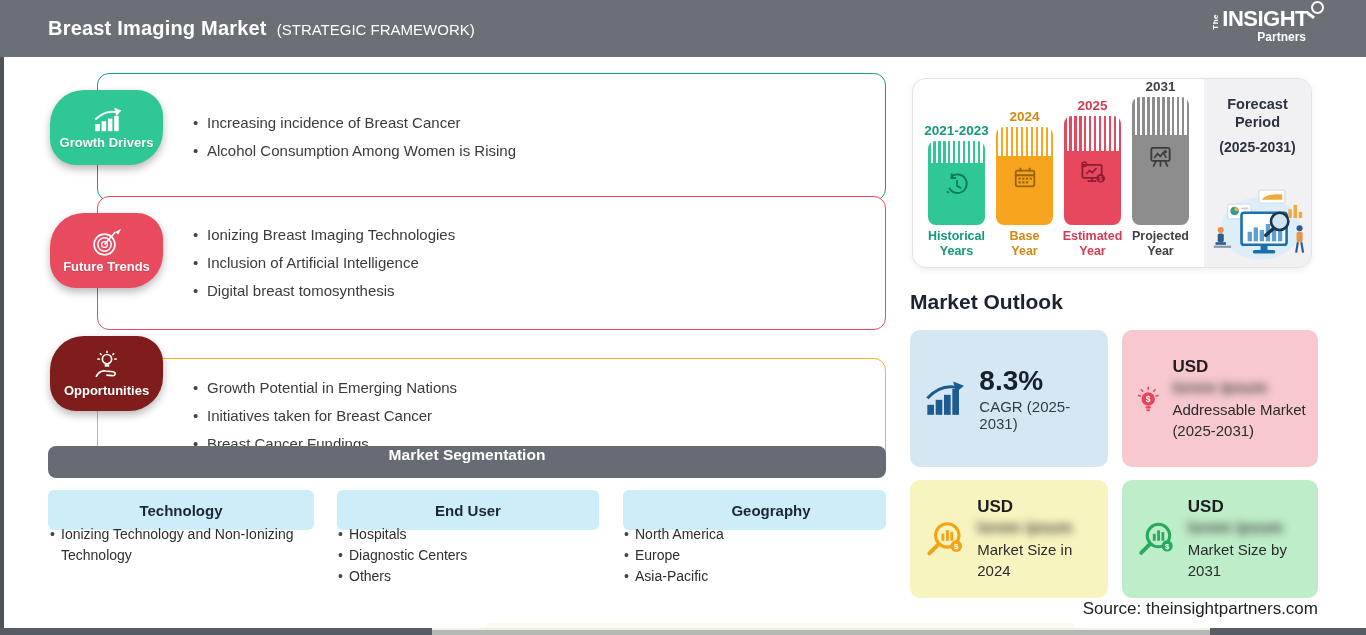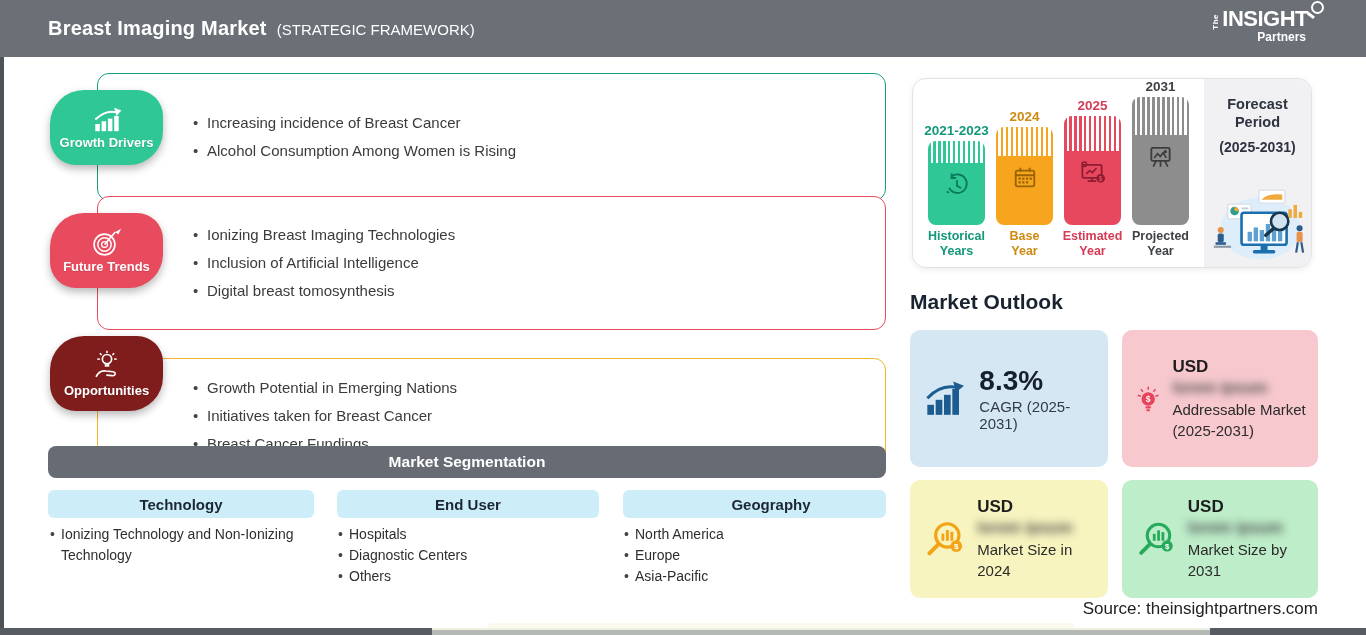--- a/index.html
+++ b/index.html
@@ -42,23 +42,23 @@
   .dbox3 { top:322px; height:116px; border:1.6px solid #f2b42a;margin-top:36px; }
   .badge { position:absolute; left:50px; width:113px; height:75px; border-radius:34px 26px 34px 26px;
     display:flex; flex-direction:column; align-items:center; justify-content:center; gap:2px;
     box-shadow:0 4px 8px rgba(0,0,0,.28); z-index:3; }
   .badge1 { top:90px;  background:#2fc795; }
   .badge2 { top:213px; background:#e84a5e; }
   .badge3 { top:336px; background:#7f1d1d; }
   .badge-label { color:#fff; font-size:13px; font-weight:bold; text-shadow:0 1px 1px rgba(0,0,0,.15); }
   
   .segbar { position:absolute; left:48px; top:446px; width:838px; height:32px; background:#676c74;
-    border-radius:8px; display:flex; align-items:center; justify-content:center; }
+    border-radius:8px; display:flex; align-items:flex-start; justify-content:center; }
   .segbar span { color:#fff; font-size:15.5px; font-weight:bold; }
-  .seghead { position:absolute; top:490px; height:28px; background:#cdeef9; border-radius:6px;
+  .seghead { position:absolute; top:490px; height:40px; background:#cdeef9; border-radius:6px;
     display:flex; align-items:center; justify-content:center; font-size:15px; font-weight:bold; color:#1c2733; }
   .sh1 { left:48px; width:266px; } .sh2 { left:337px; width:262px; } .sh3 { left:623px; width:263px;padding-left:33px; }
   .seglist { position:absolute; top:524px; list-style:none; }
   .sl1 { left:50px; width:266px; } .sl2 { left:338px; width:262px; } .sl3 { left:624px; width:263px; }
   .seglist li { font-size:14px; color:#2e2e2e; line-height:21px; position:relative; padding-left:11px; }
   .seglist li::before { content:"•"; position:absolute; left:0; color:#444; }
   
   .tl-card { position:absolute; left:912px; top:78px; width:400px; height:190px; background:#fff;
     border:1px solid #e3e3e6; border-radius:14px; box-shadow:0 2px 6px rgba(0,0,0,.07);
     display:flex; }

